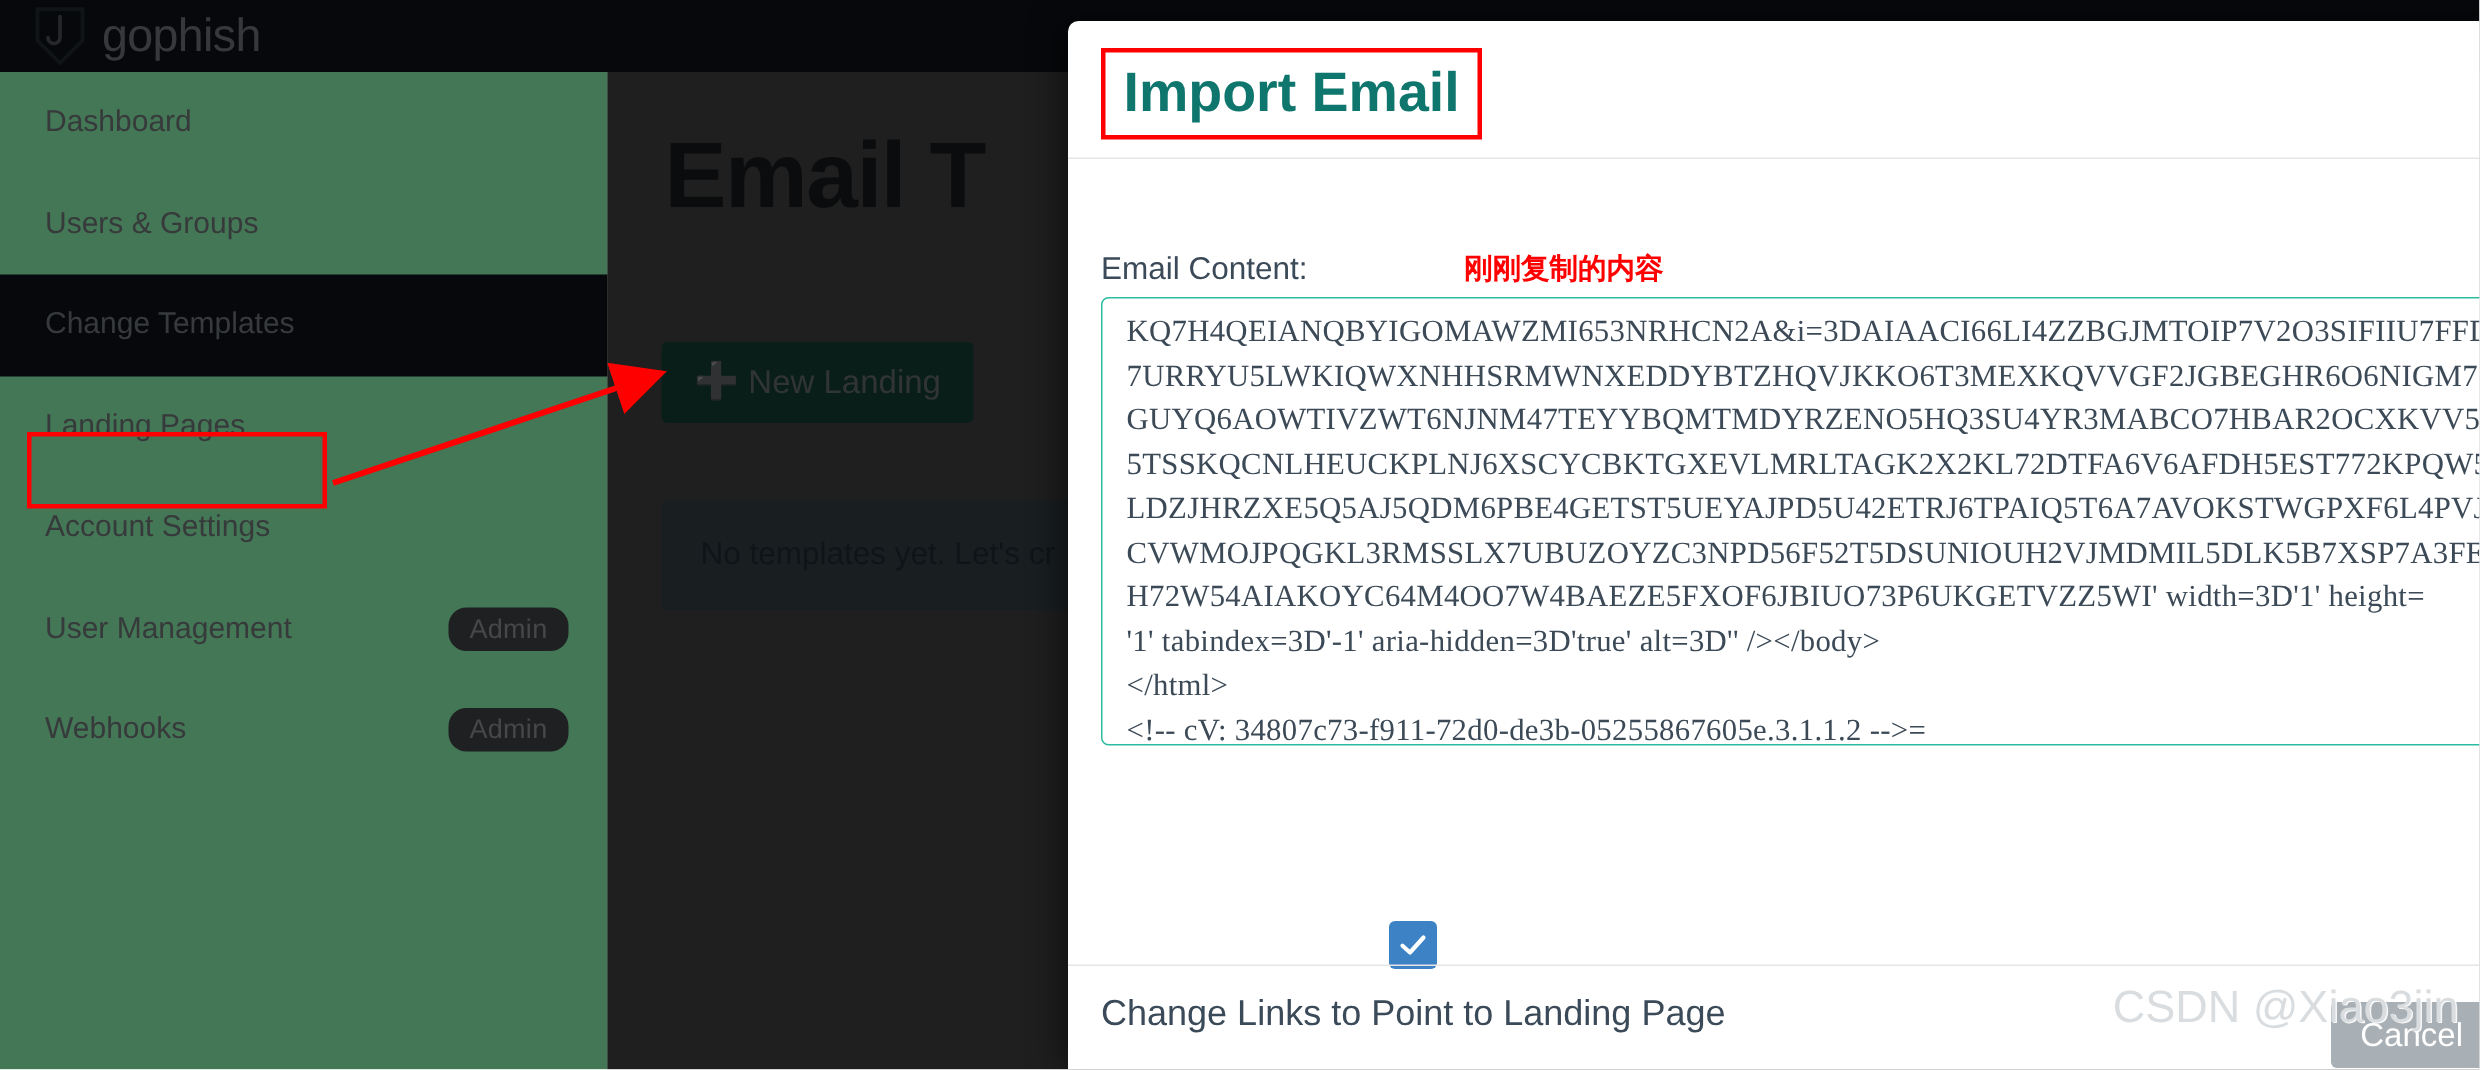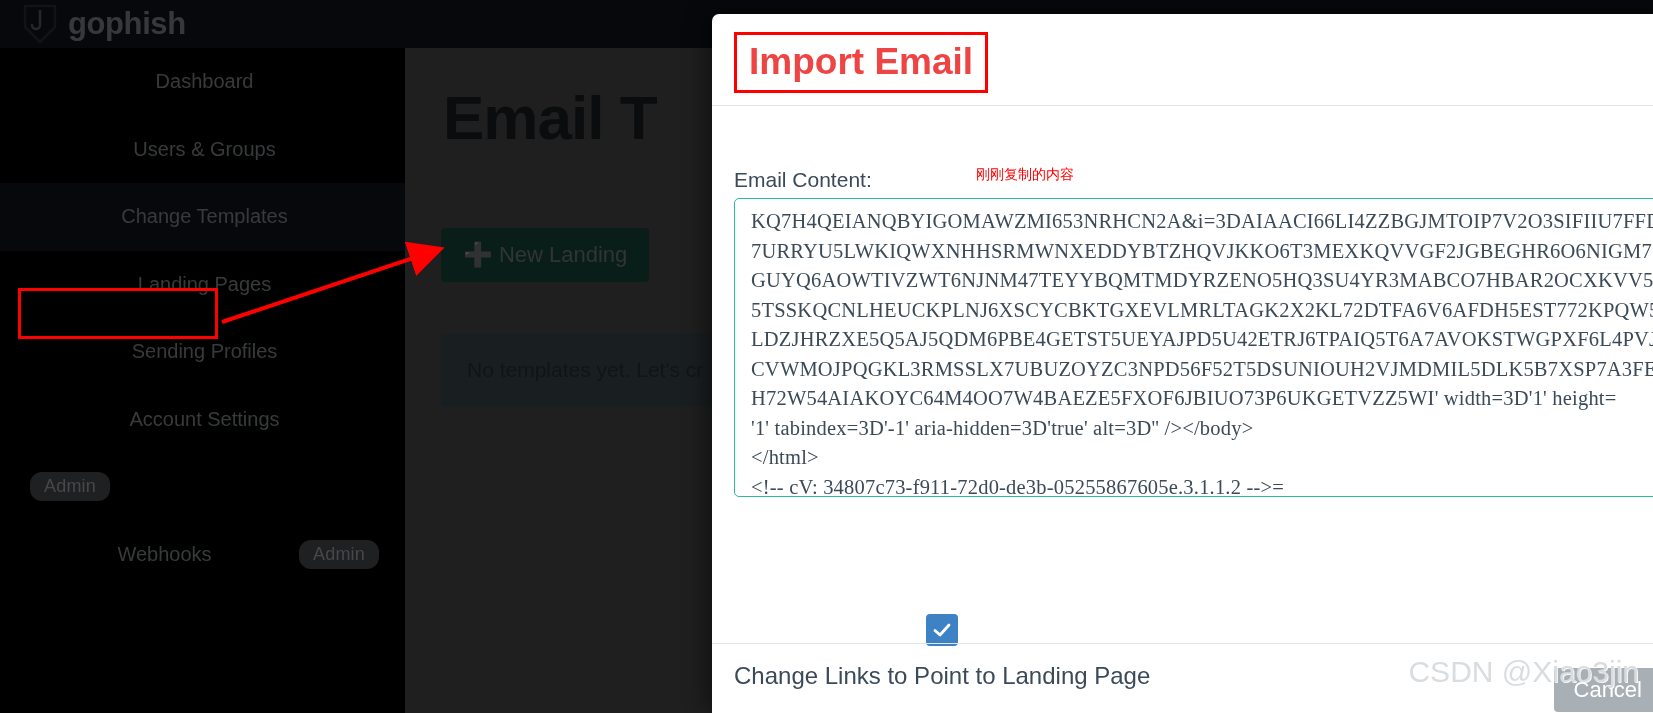--- a/index.html
+++ b/index.html
@@ -39,32 +39,31 @@
     align-items: center;
     gap: 10px;
   }
   .brand-shield {
     width: 36px;
     height: 42px;
     display: block;
   }
   .brand-text {
     font-size: 31px;
-    font-weight: bold;
+    font-weight: normal;
     color: #6e7174;
     letter-spacing: -0.4px;
   }
 
   .sidebar {
     position: absolute;
     left: 0; top: 48px;
     width: 405px;
     height: 665px;
-    background: #000000;
-    text-align: center;
+    background: #86efac;
   }
   .nav-item {
     position: relative;
     height: 67.5px;
     display: flex;
     align-items: center;
     padding-left: 30px;
     padding-right: 26px;
     color: #6f7477;
     font-size: 20px;
@@ -163,43 +162,43 @@
     height: 92px;
     border-bottom: 1px solid #e5e5e5;
     box-sizing: border-box;
   }
   .modal-title {
     position: absolute;
     left: 22px;
     top: 18px;
     font-size: 37px;
     font-weight: bold;
-    color: #ef4444;
+    color: #0f766e;
     padding: 8px 12px 10px 12px;
     border: 3px solid #ff0000;
     line-height: 1;
     display: inline-block;
   }
   .modal-body {
     position: relative;
     padding: 0;
   }
   .field-label {
     position: absolute;
     left: 22px;
     top: 62px;
     font-size: 21px;
     color: #3b4a58;
   }
   .cn-annotation {
     position: absolute;
     left: 264px;
     top: 60px;
-    font-size: 14px;
-    font-weight: normal;
+    font-size: 19px;
+    font-weight: bold;
     color: #ff0000;
     white-space: nowrap;
   }
   .content-textarea {
     position: absolute;
     left: 22px;
     top: 92px;
     width: 1000px;
     height: 299px;
     border: 1px solid #2bbba0;
@@ -312,26 +311,24 @@
       <div class="nav-item">
         <span class="nav-label">Users &amp; Groups</span>
       </div>
       <div class="nav-item active">
         <span class="nav-label">Change Templates</span>
       </div>
       <div class="nav-item">
         <span class="nav-label">Landing Pages</span>
       </div>
       <div class="nav-item">
-        <span class="nav-label">Sending Profiles</span>
-      </div>
-      <div class="nav-item">
         <span class="nav-label">Account Settings</span>
       </div>
       <div class="nav-item">
+        <span class="nav-label">User Management</span>
         <span class="nav-badge">Admin</span>
       </div>
       <div class="nav-item">
         <span class="nav-label">Webhooks</span>
         <span class="nav-badge">Admin</span>
       </div>
     </div>
 
     <div class="content">
       <div class="page-title">Email T</div>

